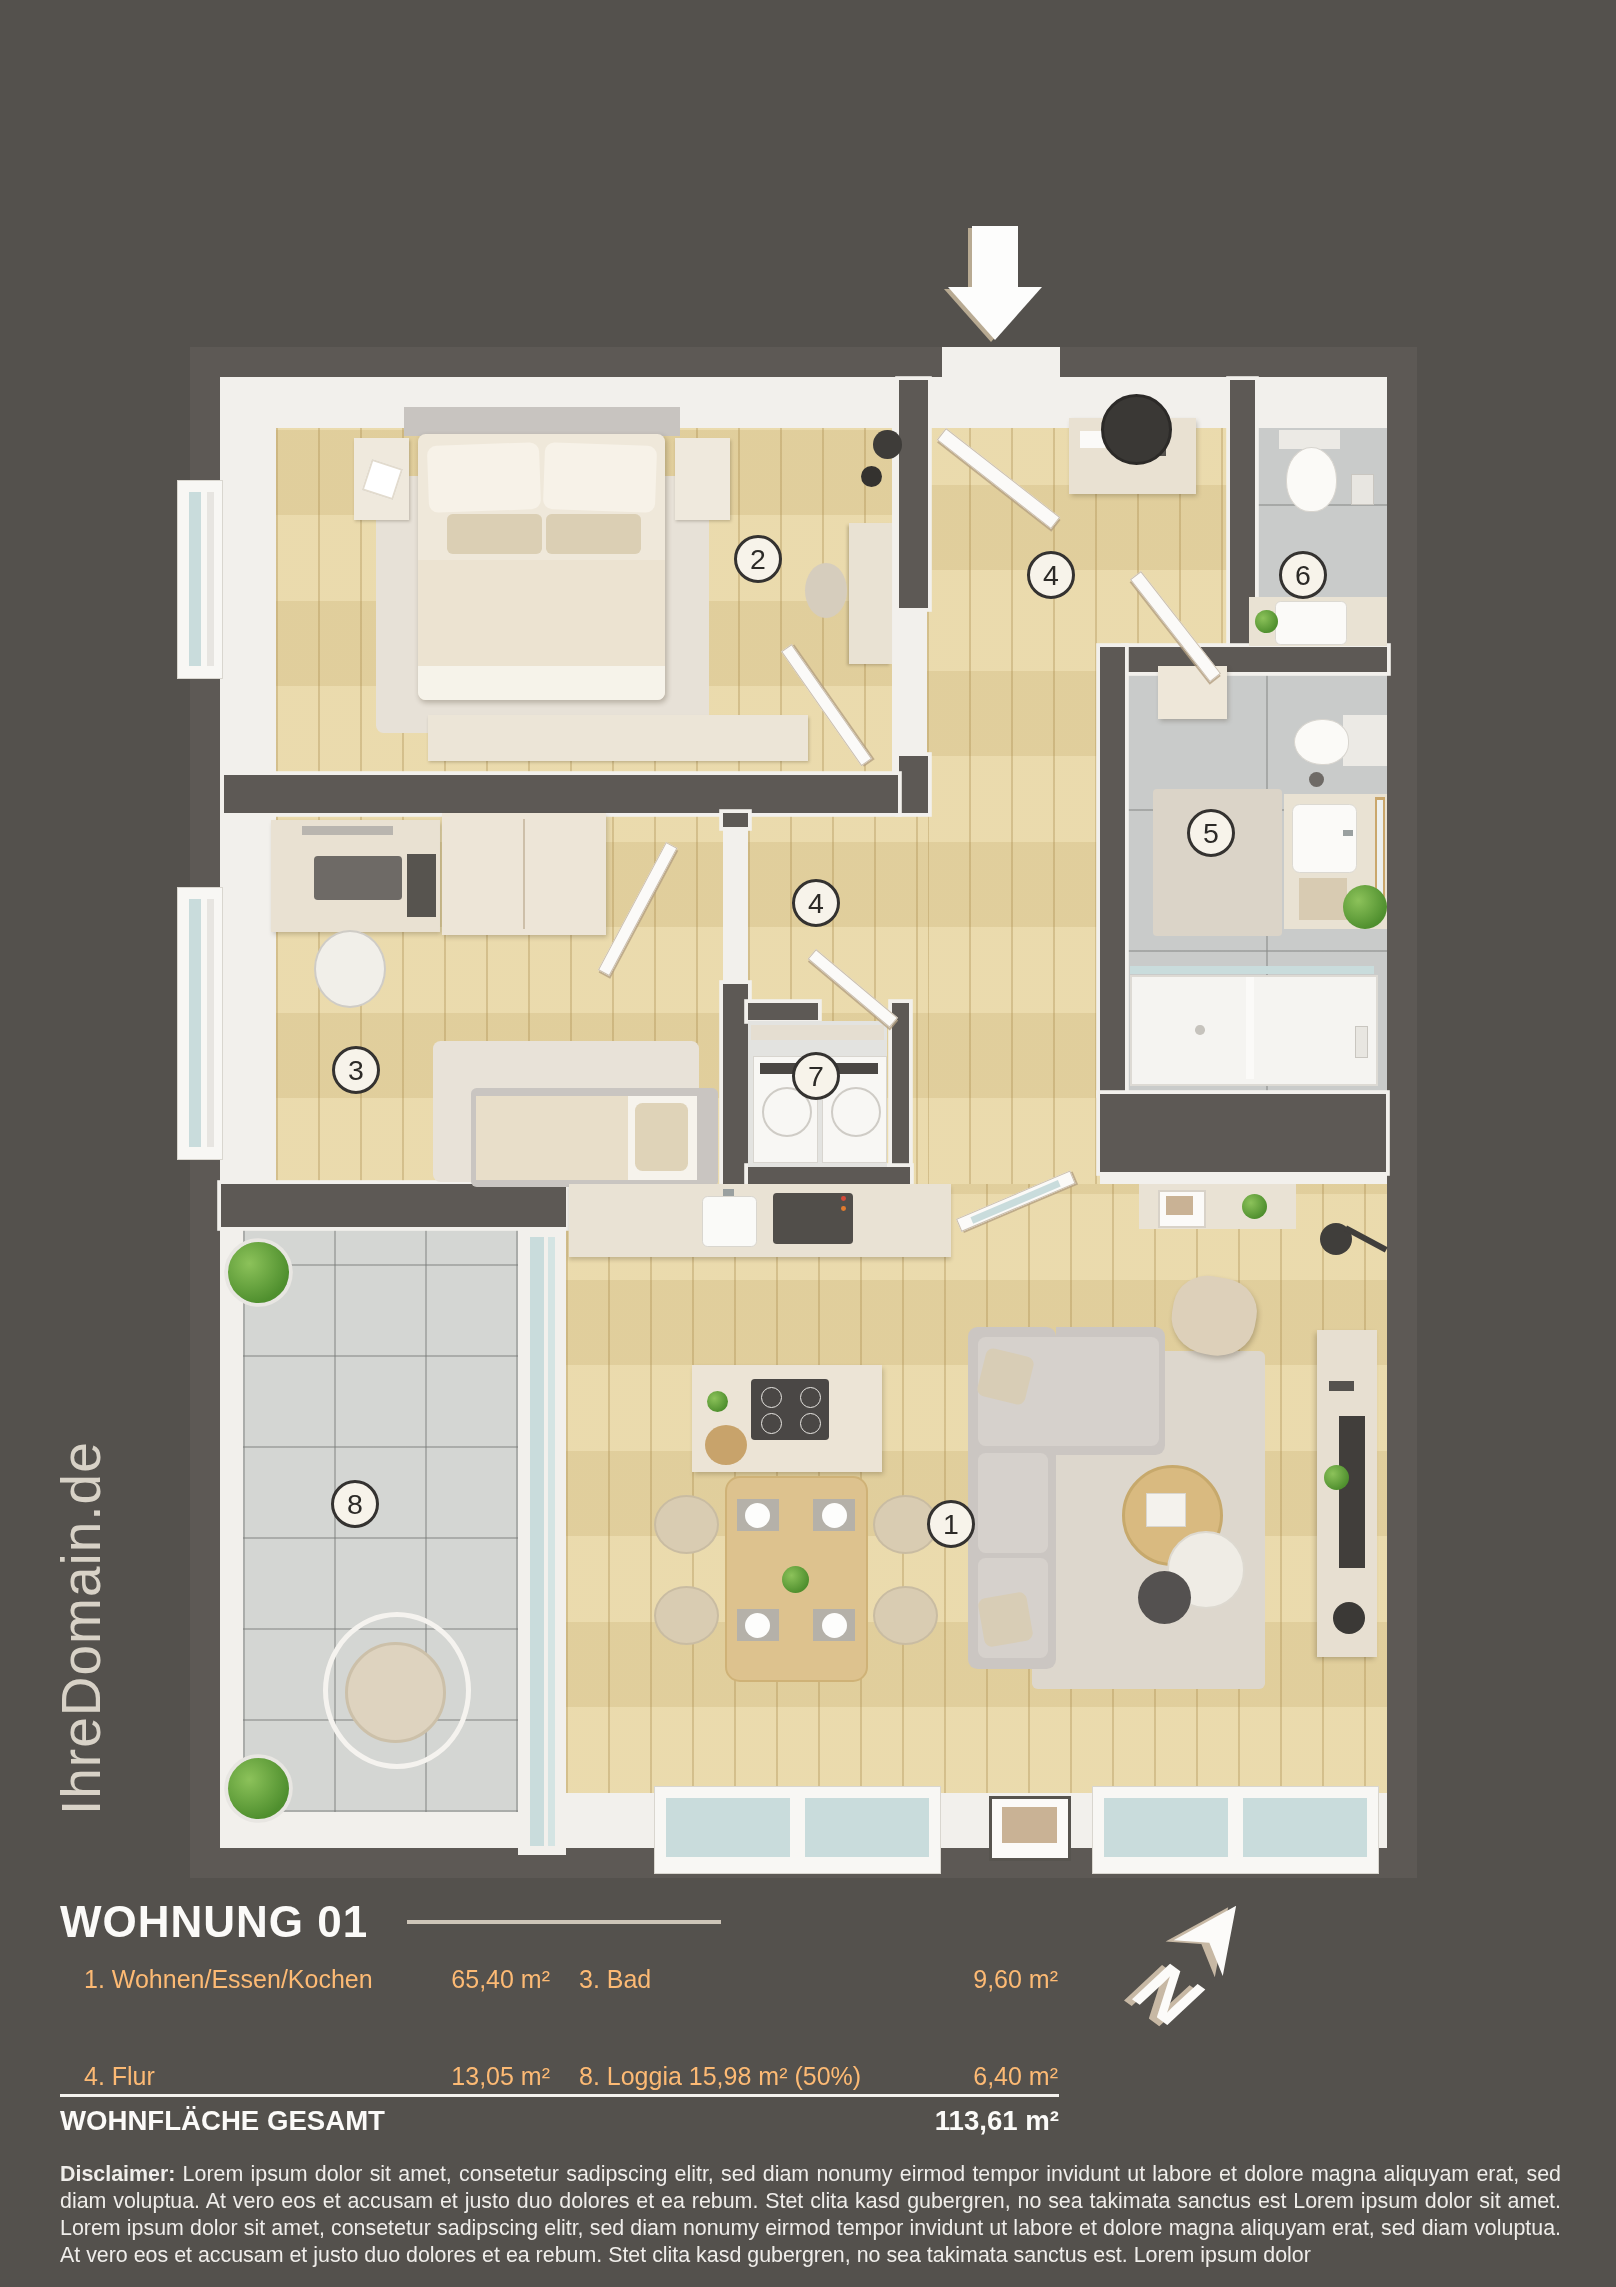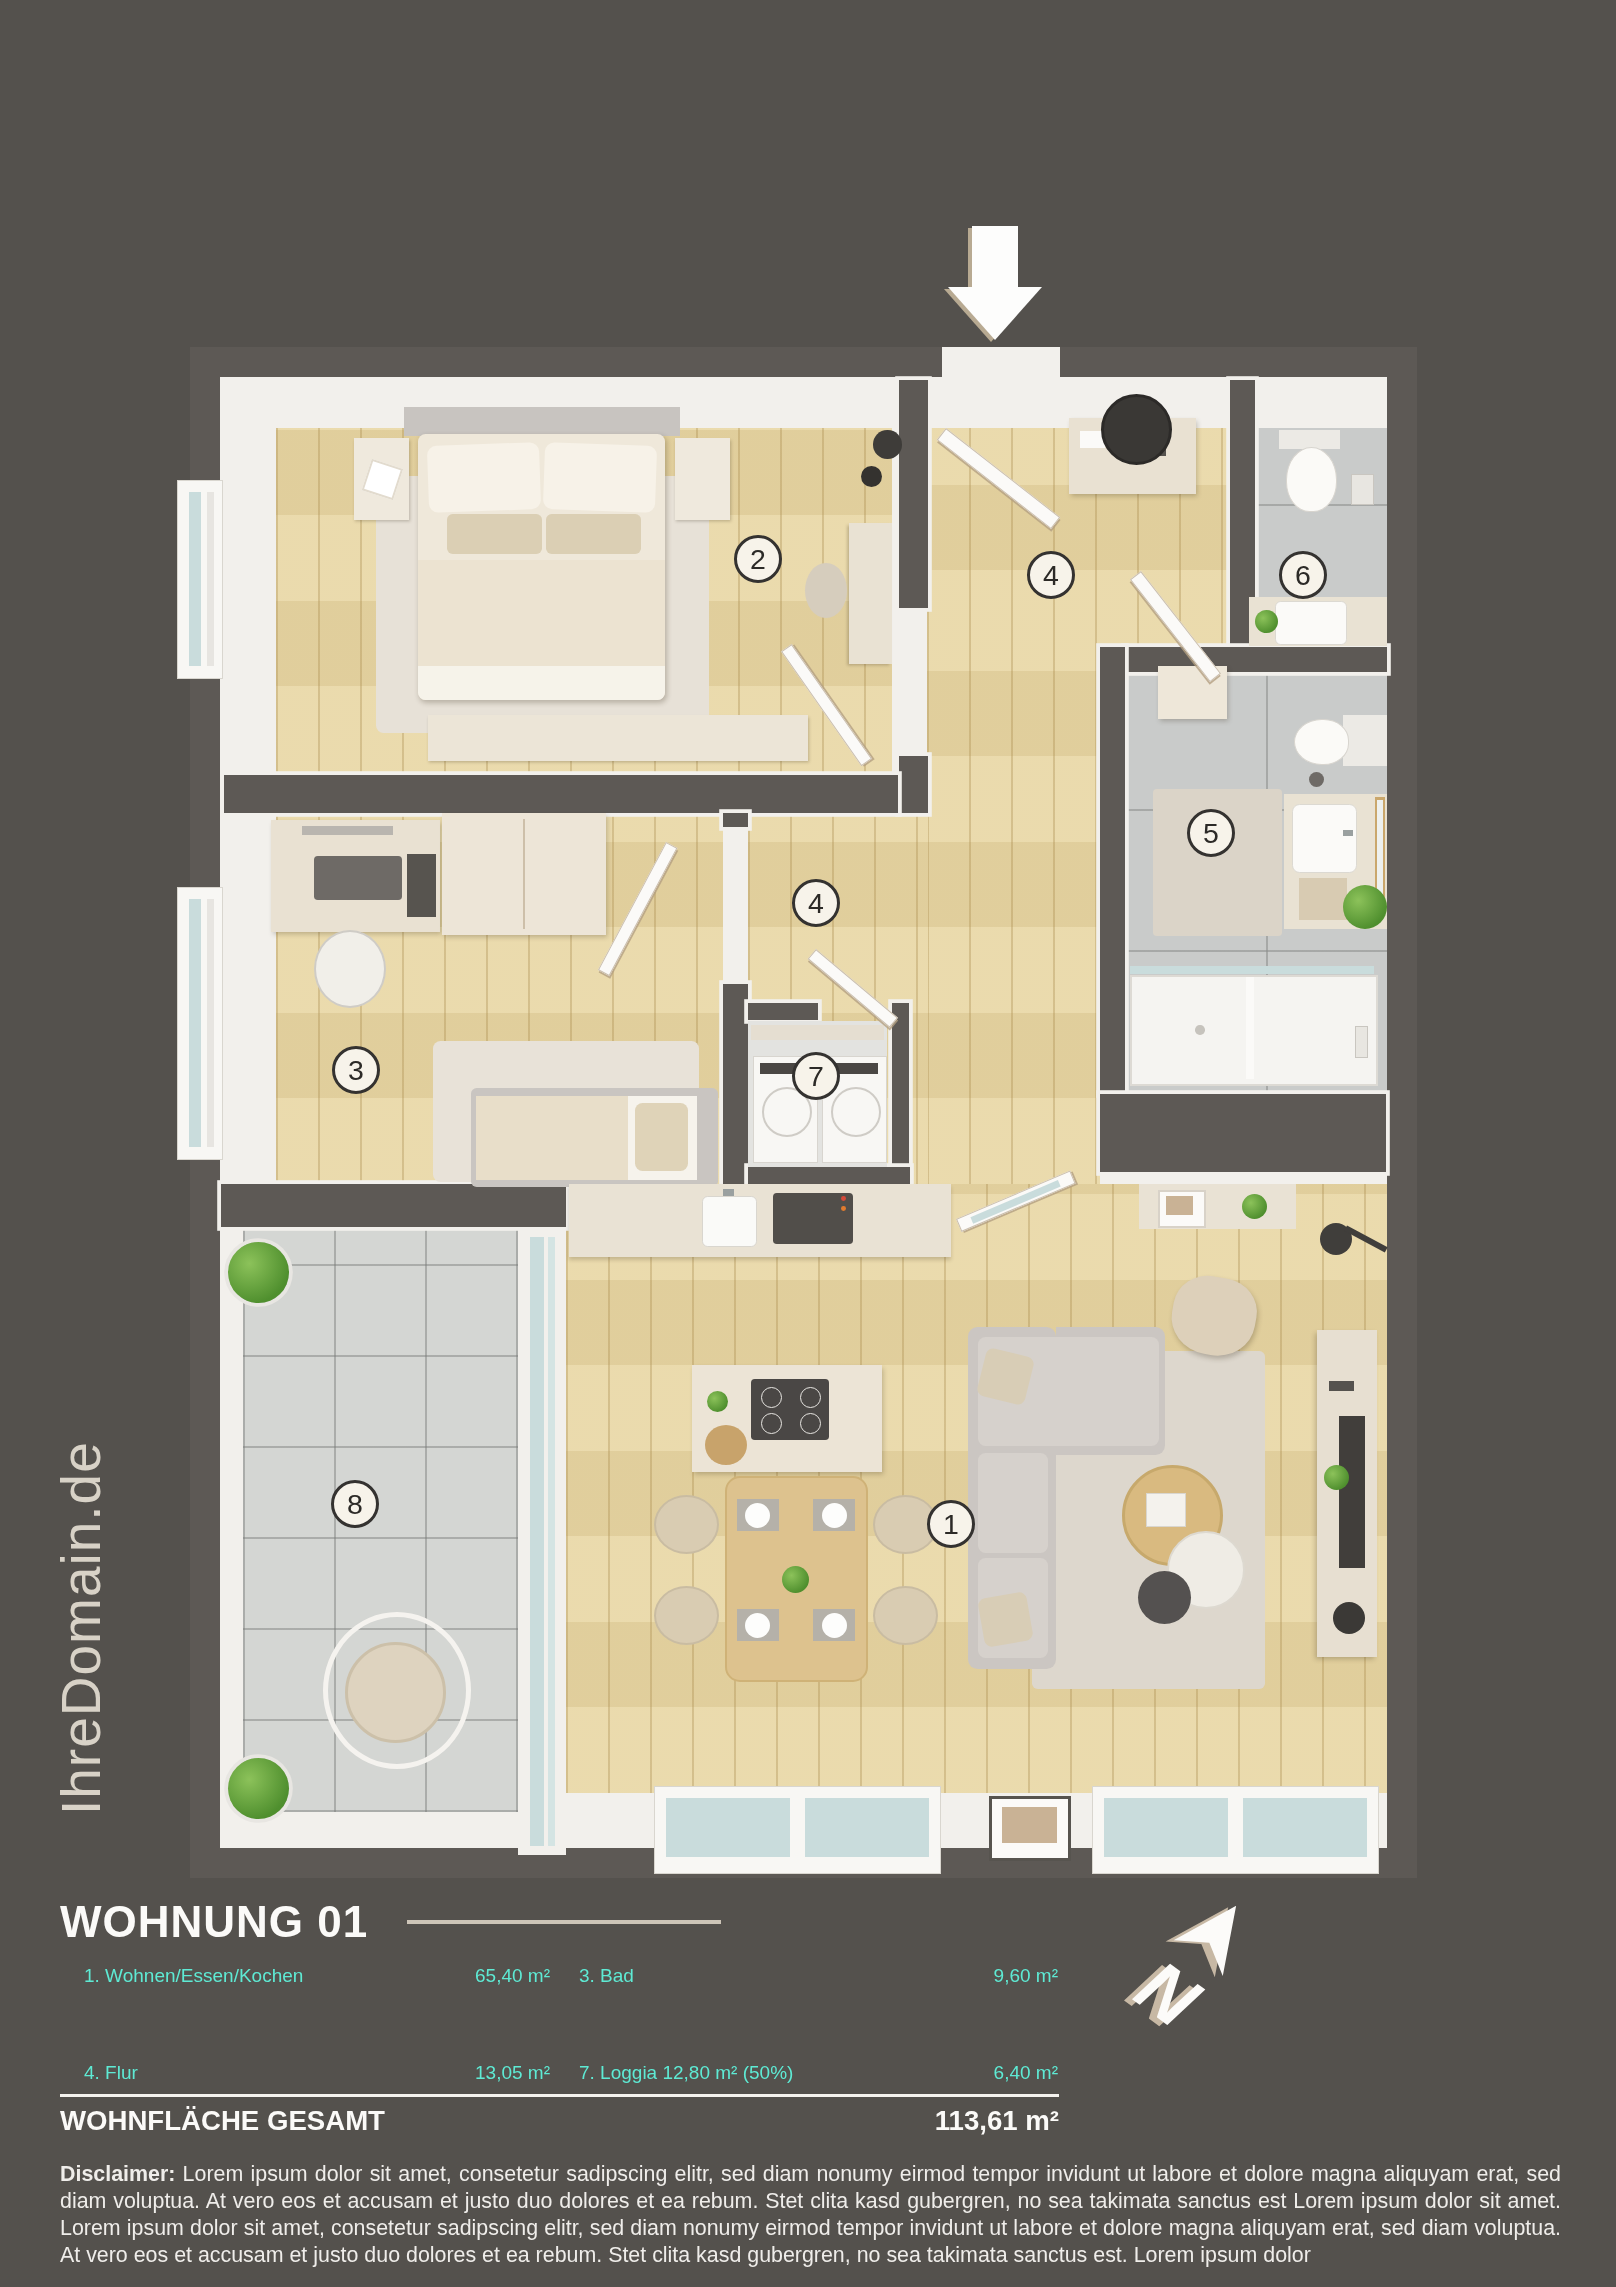--- a/index.html
+++ b/index.html
@@ -23,21 +23,21 @@
       repeating-linear-gradient(0deg, rgba(120,122,120,.45) 0 1.9px, rgba(0,0,0,0) 1.9px 91px);}
   .beige{background:#e9e1d2;}
   .cream{background:#efe8da;}
   .shadow{box-shadow:1.9px 2.9px 4.8px rgba(50,40,20,.25);}
   .door{background:#fbfaf8;border:1px solid #cbbfae;box-shadow:1.9px 1.9px 0 rgba(180,160,130,.8);}
   .glasspane{background:#c9dcdc;}
   .plantG{border-radius:50%;background:radial-gradient(circle at 35% 35%, #8cc25a, #4f8f2e 72%);}
   .badge{width:42px;height:42px;border-radius:50%;background:#f7f3ea;border:3.8px solid #343230;
          color:#2c2a27;font-size:28.5px;display:flex;align-items:center;justify-content:center;
          transform:translate(-50%,-50%);z-index:60;}
-  .lrow{position:absolute;height:30px;color:#5eead4;font-size:19px;}
+  .lrow{position:absolute;height:30px;color:#fdba74;font-size:25px;}
   .llab{position:absolute;left:24px;white-space:nowrap;}
   .lv1{position:absolute;left:228px;width:262px;text-align:right;}
   .llab2{position:absolute;left:519px;white-space:nowrap;}
   .lv2{position:absolute;left:827px;width:171px;text-align:right;}
 </style>
 </head>
 <body>
 
 <div id="canvas">
 
@@ -311,21 +311,21 @@
   <div class="a" style="left:60px;top:1955px;width:999px;height:200px;">
     <div class="lrow" style="top:9.5px;width:999px;">
       <span class="llab">1. Wohnen/Essen/Kochen</span>
       <span class="lv1">65,40 m²</span>
       <span class="llab2">3. Bad</span>
       <span class="lv2">9,60 m²</span>
     </div>
     <div class="lrow" style="top:107px;width:999px;">
       <span class="llab">4. Flur</span>
       <span class="lv1">13,05 m²</span>
-      <span class="llab2">7. Loggia 12,80 m² (50%)</span>
+      <span class="llab2">8. Loggia 15,98 m² (50%)</span>
       <span class="lv2">6,40 m²</span>
     </div>
     <div class="a" style="left:0;top:139px;width:999px;height:2.9px;background:#f5f3ef;"></div>
     <div class="a" style="left:0;top:150px;width:999px;height:38px;color:#fbfaf8;font-size:27.6px;font-weight:bold;">
       <span>WOHNFLÄCHE GESAMT</span>
       <span style="position:absolute;right:0;">113,61 m²</span>
     </div>
   </div>
 
   <div class="a" style="left:1111px;top:1888px;width:152px;height:171px;">

